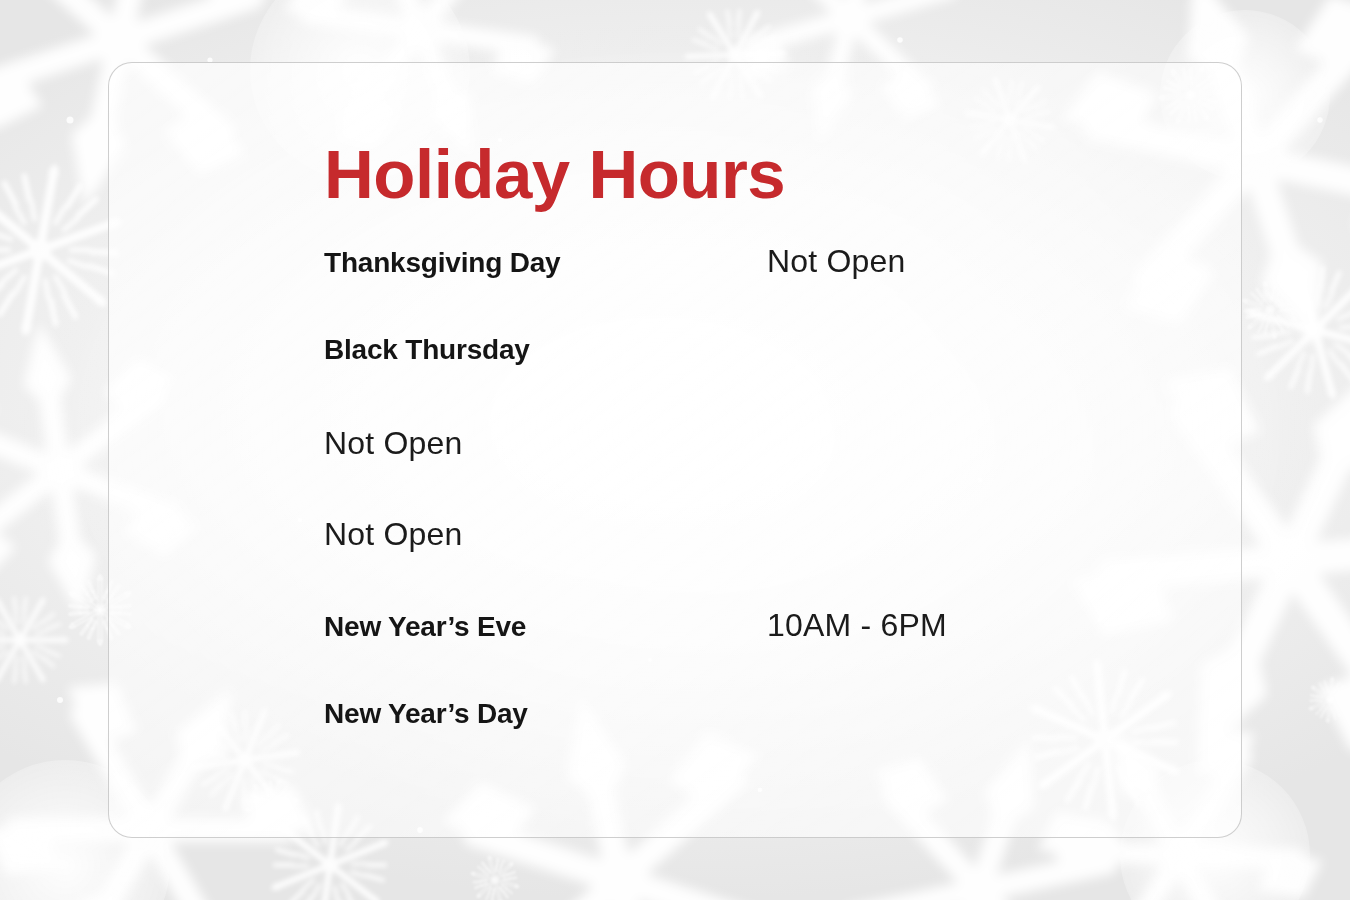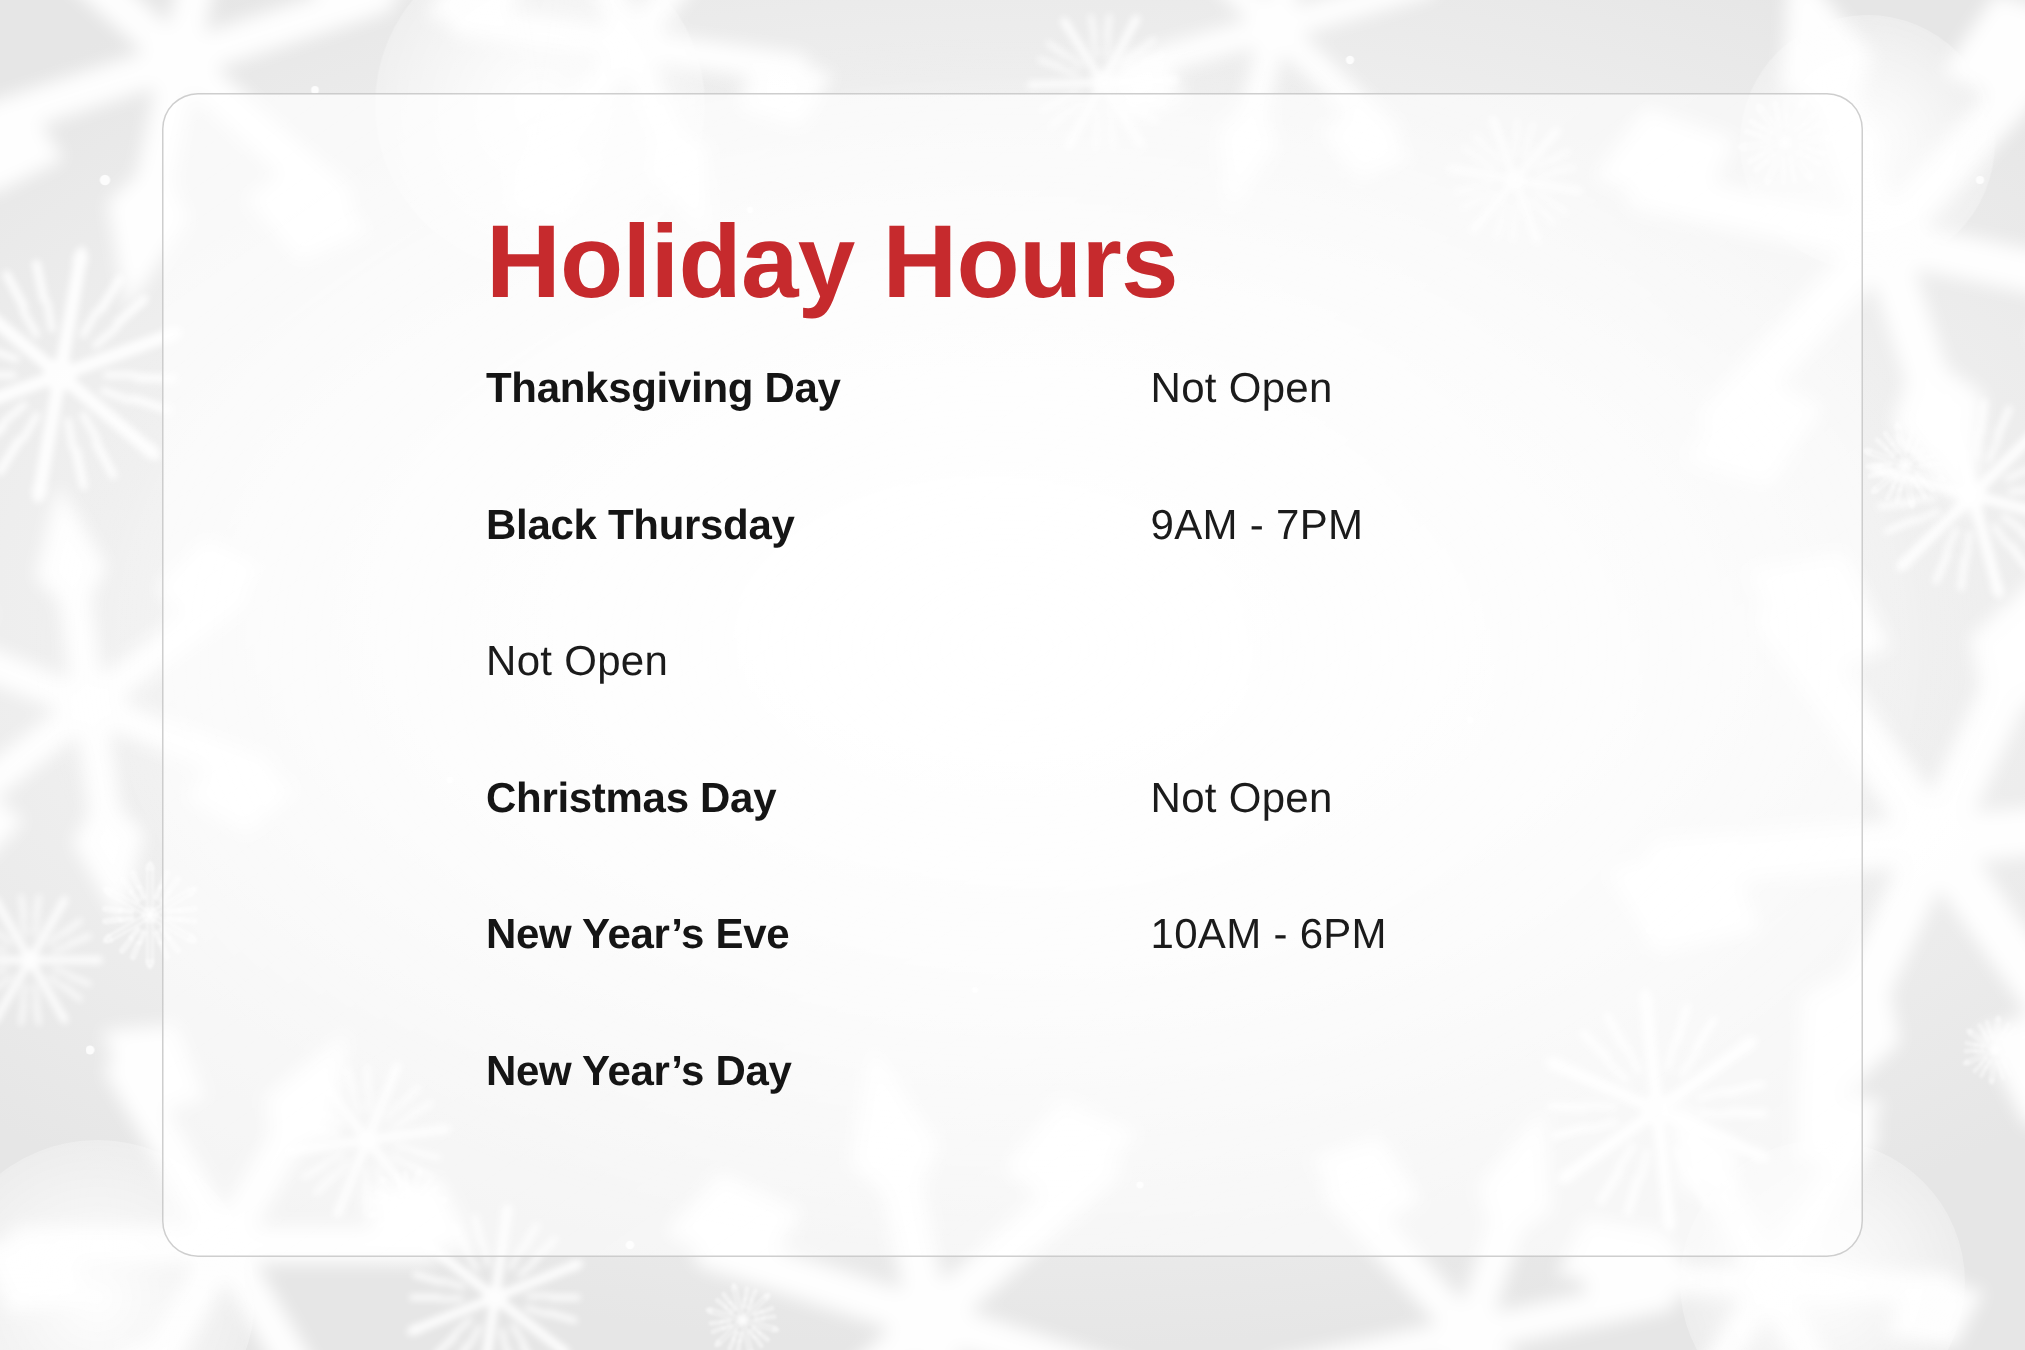--- a/index.html
+++ b/index.html
@@ -97,21 +97,21 @@
     width: 443px;
     flex: 0 0 443px;
     font-size: 28px;
     font-weight: 700;
     color: #151515;
     letter-spacing: -0.2px;
     white-space: nowrap;
   }
 
   .day-hours {
-    font-size: 28px;
+    font-size: 32px;
     font-weight: 400;
     color: #1b1b1b;
     letter-spacing: 0.2px;
     white-space: nowrap;
     text-align: right;
   }
 </style>
 </head>
 <body>
 
@@ -233,29 +233,27 @@
 
     <div class="hours-list">
 
       <div class="hours-row">
         <div class="day-name">Thanksgiving Day</div>
         <div class="day-hours">Not Open</div>
       </div>
 
       <div class="hours-row">
         <div class="day-name">Black Thursday</div>
-        <div class="day-hours">9AM - 7PM</div>
       </div>
 
       <div class="hours-row">
         <div class="day-hours">Not Open</div>
       </div>
 
       <div class="hours-row">
-        <div class="day-name">Christmas Day</div>
         <div class="day-hours">Not Open</div>
       </div>
 
       <div class="hours-row">
         <div class="day-name">New Year’s Eve</div>
         <div class="day-hours">10AM - 6PM</div>
       </div>
 
       <div class="hours-row">
         <div class="day-name">New Year’s Day</div>

